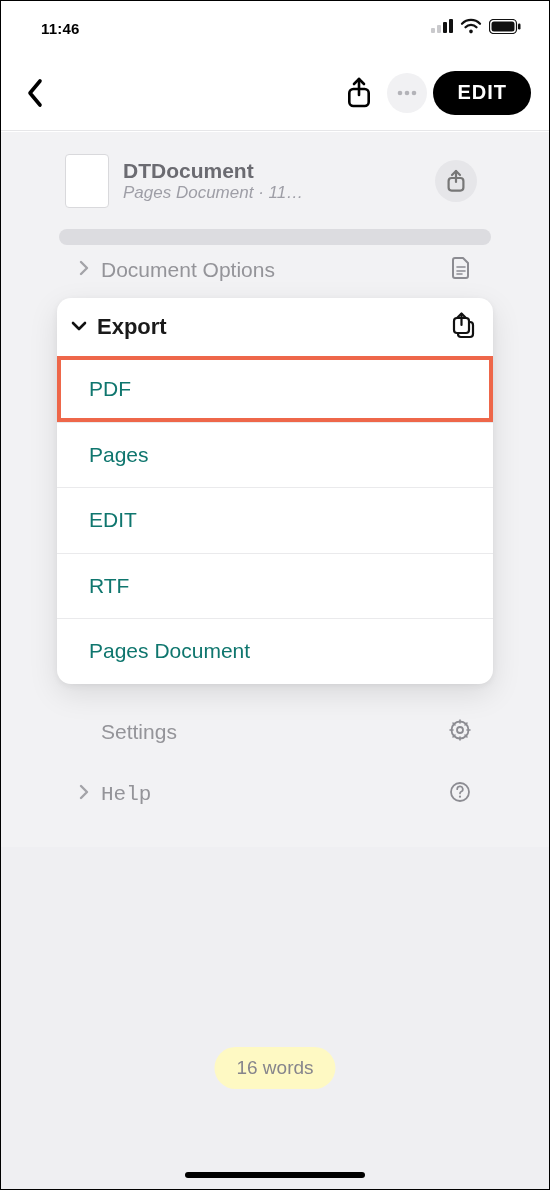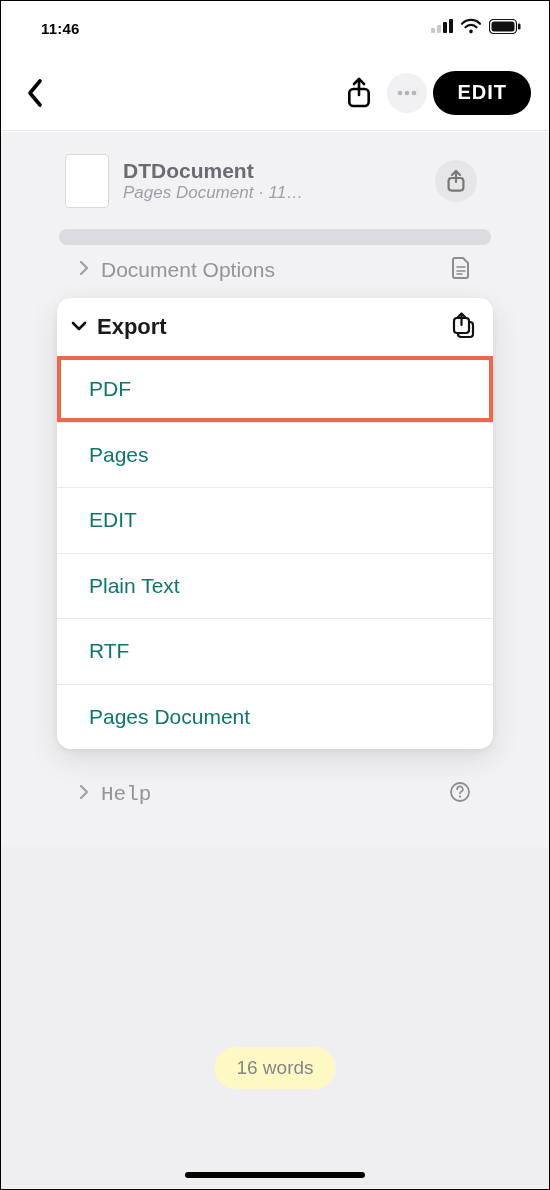--- a/index.html
+++ b/index.html
@@ -309,23 +309,20 @@
     <div class="export-item highlighted">
       <span>PDF</span>
     </div>
     <div class="export-item">
       <span>Pages</span>
     </div>
     <div class="export-item">
       <span>EDIT</span>
     </div>
     <div class="export-item">
-      <span>Plain Text</span>
-    </div>
-    <div class="export-item">
       <span>RTF</span>
     </div>
     <div class="export-item">
       <span>Pages Document</span>
     </div>
   </div>
 
   <div class="word-pill">
     <span>16 words</span>
   </div>

